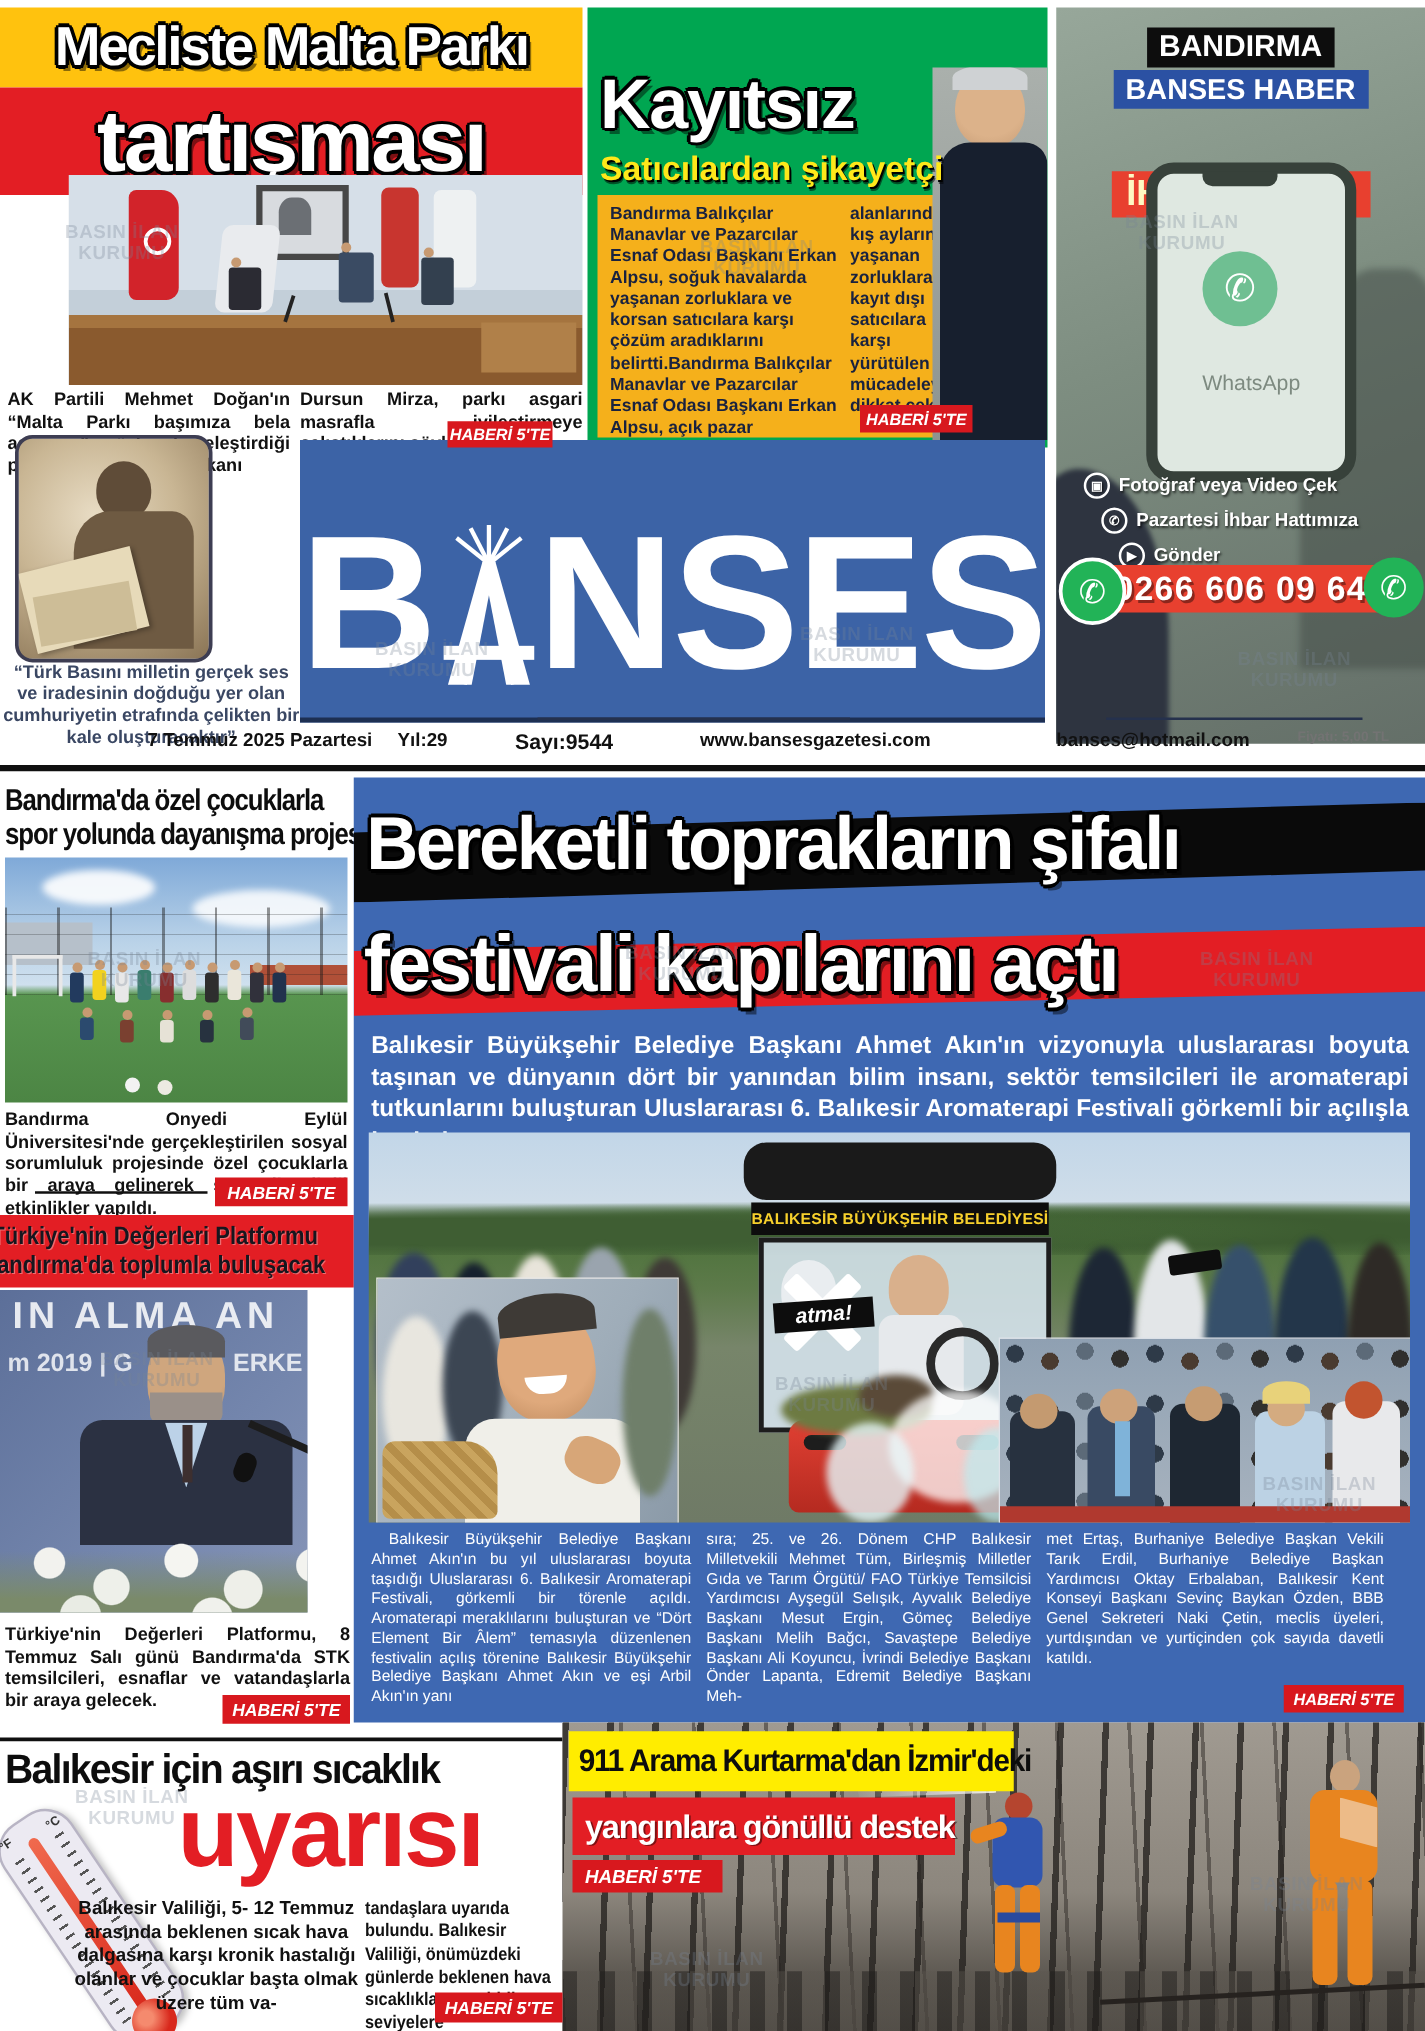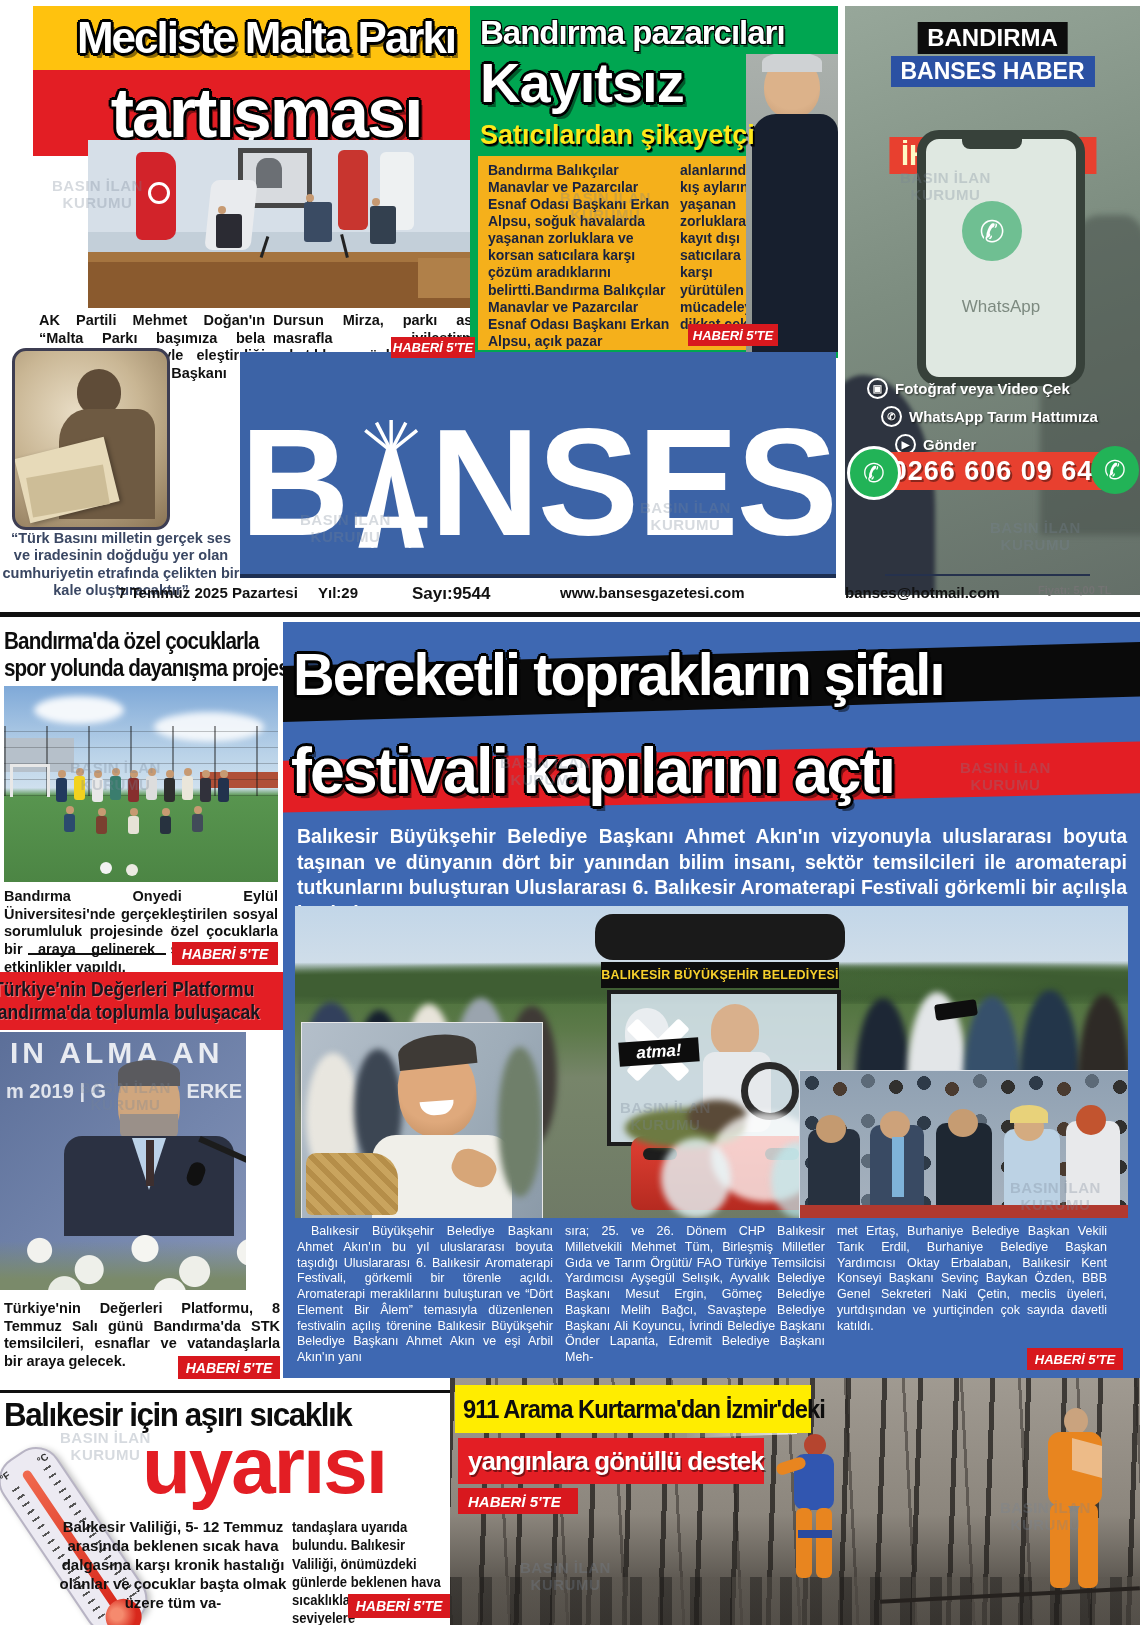--- a/index.html
+++ b/index.html
@@ -29,21 +29,21 @@
   .icn{display:inline-flex;width:17px;height:17px;border:2px solid #fff;border-radius:50%;
        align-items:center;justify-content:center;font-size:10px;color:#fff;margin-right:7px;flex:none;}
   .instr{display:flex;align-items:center;color:#fff;font-weight:bold;font-size:15px;
          text-shadow:1px 1px 2px rgba(0,0,0,.7);margin-bottom:7px;}
 </style>
 </head>
 <body>
 
 <div id="page">
 
-  <section class="abs" style="left:0;top:6px;width:466px;height:352px;margin-left:33px;">
+  <section class="abs" style="left:0;top:6px;width:466px;height:352px;">
     <div class="abs" style="left:0;top:0;width:466px;height:64px;background:#FFC20E;display:flex;align-items:center;justify-content:center;">
       <span class="ow nowrap" style="font-size:44px;letter-spacing:-2px;">Mecliste Malta Parkı</span>
     </div>
     <div class="abs" style="left:0;top:64px;width:466px;height:86px;background:#E31E24;display:flex;align-items:center;justify-content:center;">
       <span class="ow nowrap" style="font-size:70px;letter-spacing:-2px;">tartışması</span>
     </div>
 
     <div class="ph" style="left:55px;top:134px;width:411px;height:168px;background:linear-gradient(#d6dfe8 0 55%,#c3cfd9 55% 100%);">
       <div class="abs" style="left:150px;top:8px;width:64px;height:50px;background:#d8dbdf;border:5px solid #474747;"></div>
       <div class="abs" style="left:168px;top:18px;width:26px;height:30px;background:#6b6f74;border-radius:40% 40% 0 0;"></div>
@@ -59,21 +59,20 @@
       <div class="abs" style="left:330px;bottom:10px;width:76px;height:40px;background:#b08049;"></div>
       <div class="abs" style="left:175px;top:96px;width:3px;height:22px;background:#222;transform:rotate(18deg);"></div>
       <div class="abs" style="left:255px;top:94px;width:3px;height:24px;background:#222;transform:rotate(-14deg);"></div>
     </div>
     <div class="cap abs" style="left:6px;top:306px;width:226px;">AK Partili Mehmet Doğan'ın “Malta Parkı başımıza bela açmasın” sözleriyle eleştirdiği proje için Belediye Başkanı</div>
     <div class="cap abs" style="left:240px;top:306px;width:226px;">Dursun Mirza, parkı asgari masrafla iyileştirmeye çalıştıklarını söyledi.</div>
     <div class="haberi abs" style="left:358px;top:331px;width:84px;height:21px;font-size:13px;">HABERİ 5'TE</div>
   </section>
 
   <section class="abs" style="left:470px;top:6px;width:368px;height:352px;background:#00A651;overflow:hidden;">
-    <div class="abs ow-sm nowrap" style="left:10px;top:8px;font-size:33px;letter-spacing:-1px;z-index:3;">Bandırma pazarcıları</div>
     <div class="abs ow nowrap" style="left:10px;top:44px;font-size:56px;letter-spacing:-1px;z-index:3;">Kayıtsız</div>
     <div class="abs nowrap b" style="left:10px;top:114px;font-size:27px;color:#FFE81A;text-shadow:1.5px 1.5px 0 #000,2px 3px 0 rgba(0,0,0,.5);z-index:3;">Satıcılardan şikayetçi</div>
 
     <div class="ph" style="left:276px;top:48px;width:92px;height:298px;background:linear-gradient(#aab0ac,#8e948f);z-index:2;">
       <div class="abs" style="left:18px;top:2px;width:56px;height:62px;background:radial-gradient(circle at 50% 40%,#dcb28a 60%,#c69c76);border-radius:50% 50% 46% 46%;"></div>
       <div class="abs" style="left:16px;top:-2px;width:60px;height:20px;background:#cfd2d4;border-radius:50% 50% 0 0;"></div>
       <div class="abs" style="left:6px;top:60px;width:86px;height:240px;background:#171f2e;border-radius:24px 18px 0 0;"></div>
     </div>
 
     <div class="abs" style="left:8px;top:150px;width:352px;height:194px;background:#F5B01B;z-index:1;">
@@ -96,21 +95,21 @@
       <div class="abs" style="left:0;top:158px;width:100%;text-align:center;color:#7d8a80;font-size:17px;">WhatsApp</div>
     </div>
 
     <div class="abs" style="left:22px;top:372px;width:260px;">
       <div class="instr">
           <span class="icn">▣</span>
         <span>Fotoğraf veya Video Çek</span>
         </div>
       <div class="instr" style="margin-left:14px;">
           <span class="icn">✆</span>
-        <span>WhatsApp Tarım Hattımıza</span>
+        <span>Pazartesi İhbar Hattımıza</span>
         </div>
       <div class="instr" style="margin-left:28px;">
           <span class="icn">▶</span>
         <span>Gönder</span>
         </div>
     </div>
 
     <div class="abs" style="left:12px;top:446px;width:271px;height:38px;background:#E8402F;border-radius:4px;display:flex;align-items:center;justify-content:center;">
       <span class="b nowrap" style="color:#fff;font-size:27px;text-shadow:2px 2px 0 rgba(0,0,0,.4);letter-spacing:1px;">0266 606 09 64</span>
     </div>

